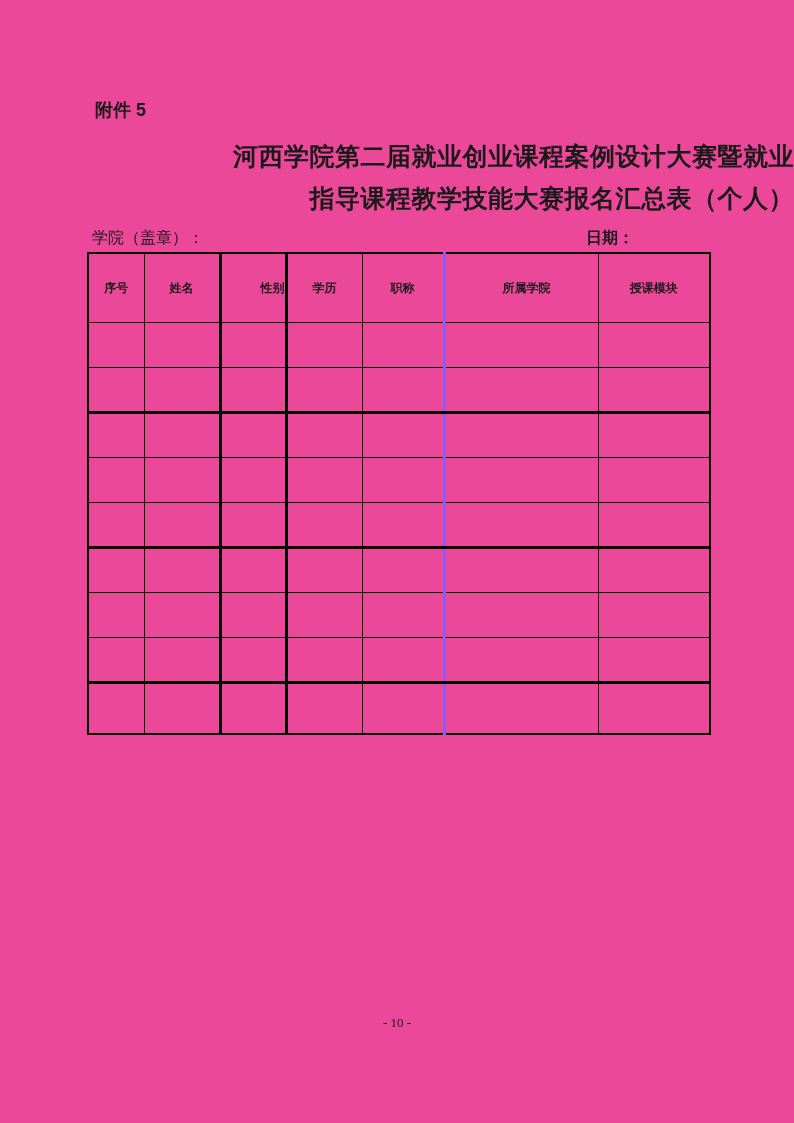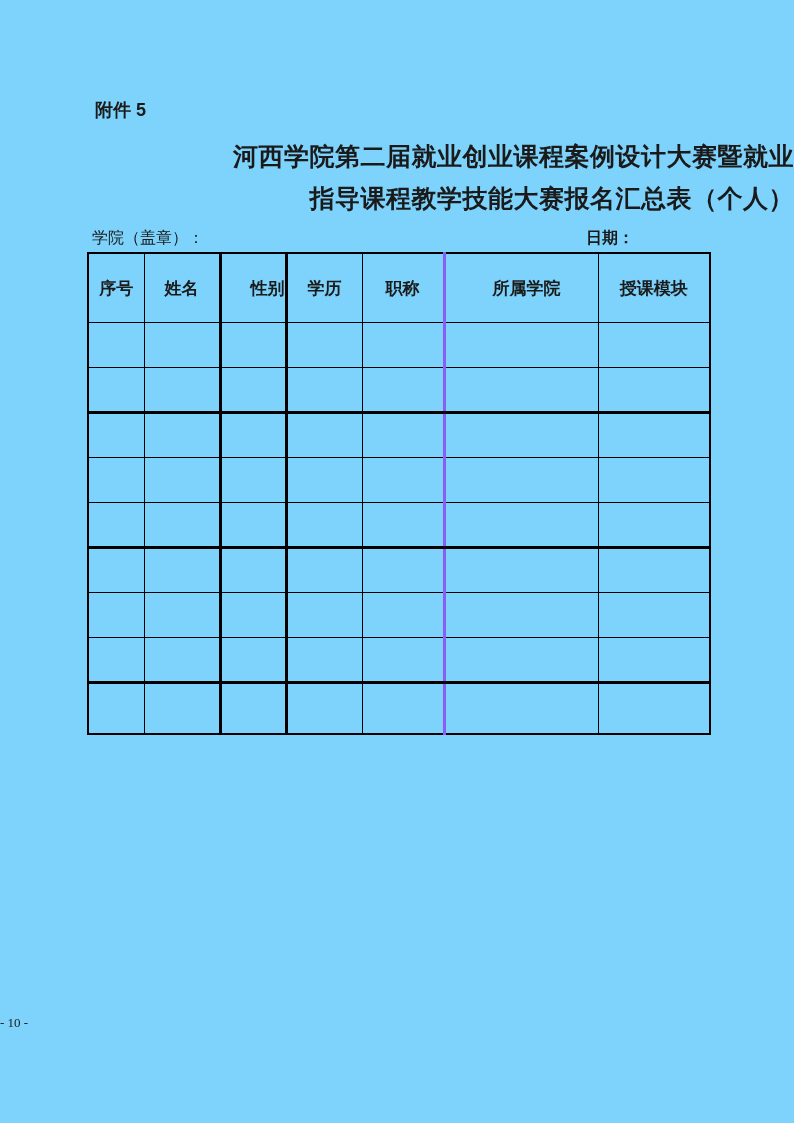--- a/index.html
+++ b/index.html
@@ -1,20 +1,20 @@
 <!DOCTYPE html>
 <html><head>
 <meta charset="utf-8">
 <style>
   html,body{margin:0;padding:0;background:#ffffff;}
   .page{
     position:relative;
     width:794px;height:1123px;
     margin:0 auto;
-    background:#7dd3fc;
+    background:#ec4899;
     color:#1a1a1a;
     font-family:"Liberation Serif","DejaVu Serif",serif;
     overflow:hidden;
   }
   .attachment{
     position:absolute;left:95px;top:98px;
     font-family:"Liberation Sans","DejaVu Sans",sans-serif;
     font-weight:bold;font-size:18px;line-height:24px;
   }
   .title{
@@ -38,33 +38,33 @@
   }
   table.form th,table.form td{
     border:1px solid #000;
     padding:0;
     text-align:center;vertical-align:middle;
     overflow:hidden;
   }
   table.form th{
     height:68px;
     font-family:Liberation Serif, serif;
-    font-weight:bold;font-size:17px;
+    font-weight:bold;font-size:12px;
   }
   table.form tbody tr{height:45px;}
   table.form tbody tr.tall{height:51px;}
   table.form tbody td{font-size:15px;}
   
   table.form th:nth-child(3),table.form td:nth-child(3){border-left:3px solid #000;border-right:3px solid #000;text-align:right;}
   table.form th:nth-child(6),table.form td:nth-child(6){border-left:3px solid #8b5cf6;padding-left:10px;}
   
   table.form tbody tr.thick-bottom td{border-bottom:3px solid #000;}
   .page-number{
     position:absolute;left:0;top:1014px;width:100%;
-    font-size:13px;line-height:18px;
+    text-align:center;font-size:13px;line-height:18px;
   }
 </style>
 </head>
 <body>
 
 <div class="page">
 
   <div class="attachment">附件 5</div>
 
   <h1 class="title">

